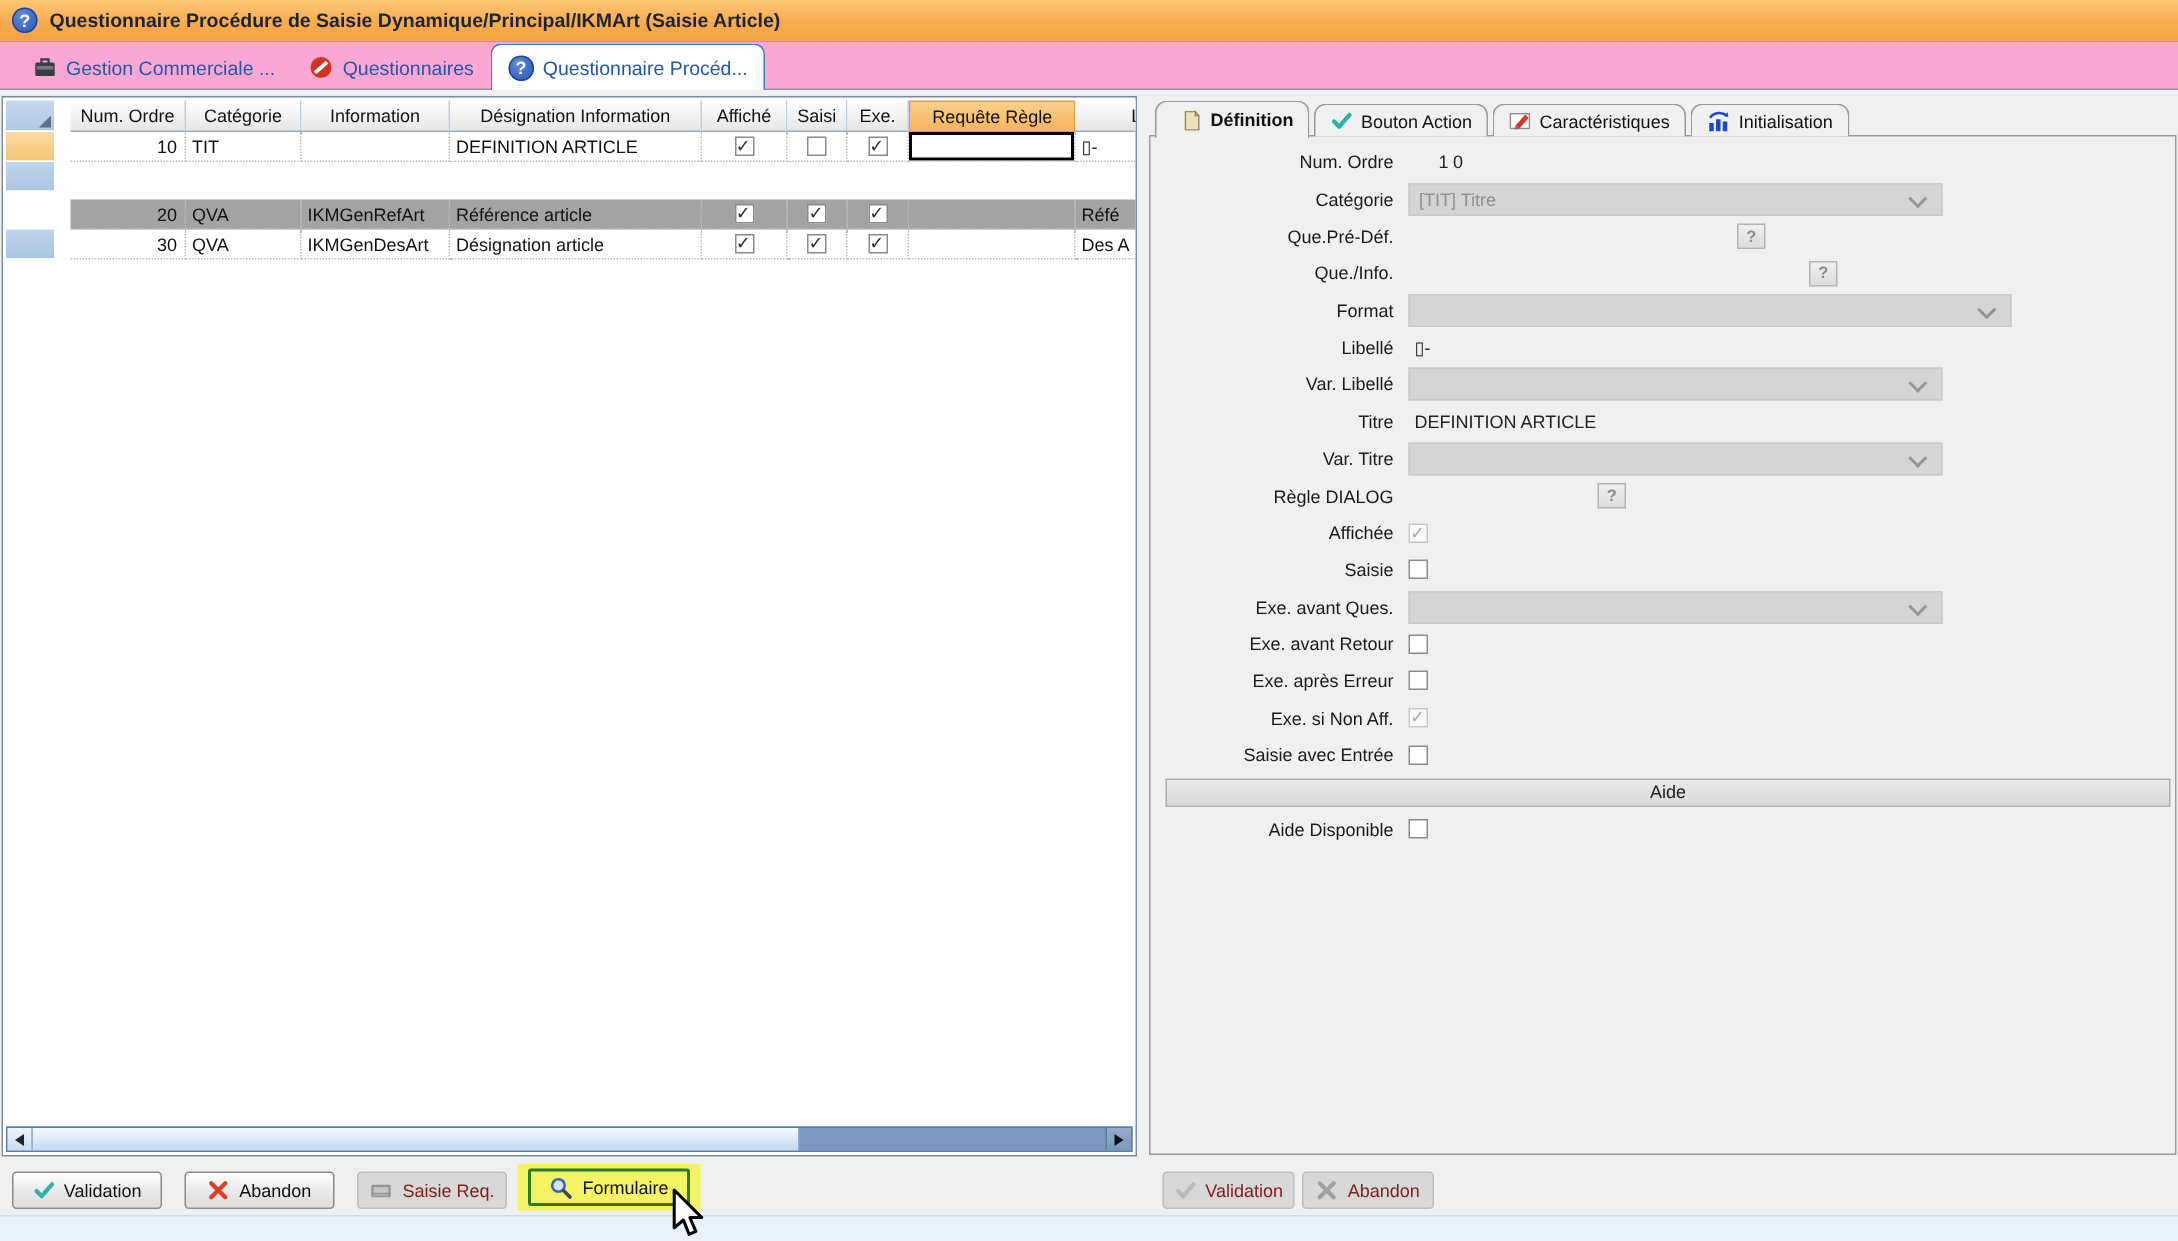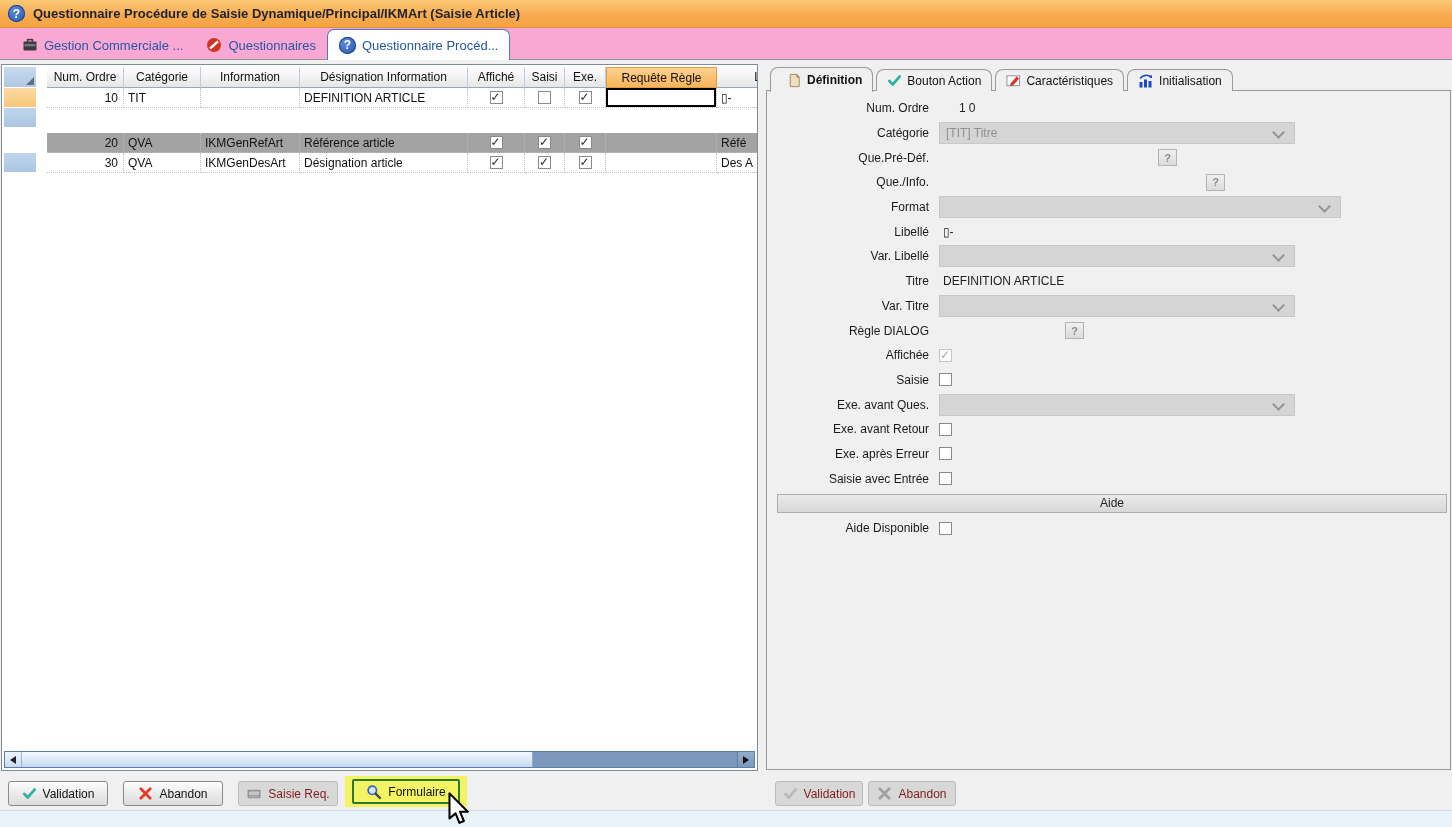--- a/index.html
+++ b/index.html
@@ -408,20 +408,26 @@
           <span class="cb"></span>
         </div>
       </div>
       <div class="form-row">
         <span class="form-label">Exe. après Erreur</span>
         <div class="ctrl">
           <span class="cb"></span>
         </div>
       </div>
       <div class="form-row">
+        <span class="form-label">Exe. si Non Aff.</span>
+        <div class="ctrl">
+          <span class="cb checked dis"></span>
+        </div>
+      </div>
+      <div class="form-row">
         <span class="form-label">Saisie avec Entrée</span>
         <div class="ctrl">
           <span class="cb"></span>
         </div>
       </div>
       <div class="form-row">
         <div class="aide-bar">Aide</div>
       </div>
       <div class="form-row">
         <span class="form-label">Aide Disponible</span>

